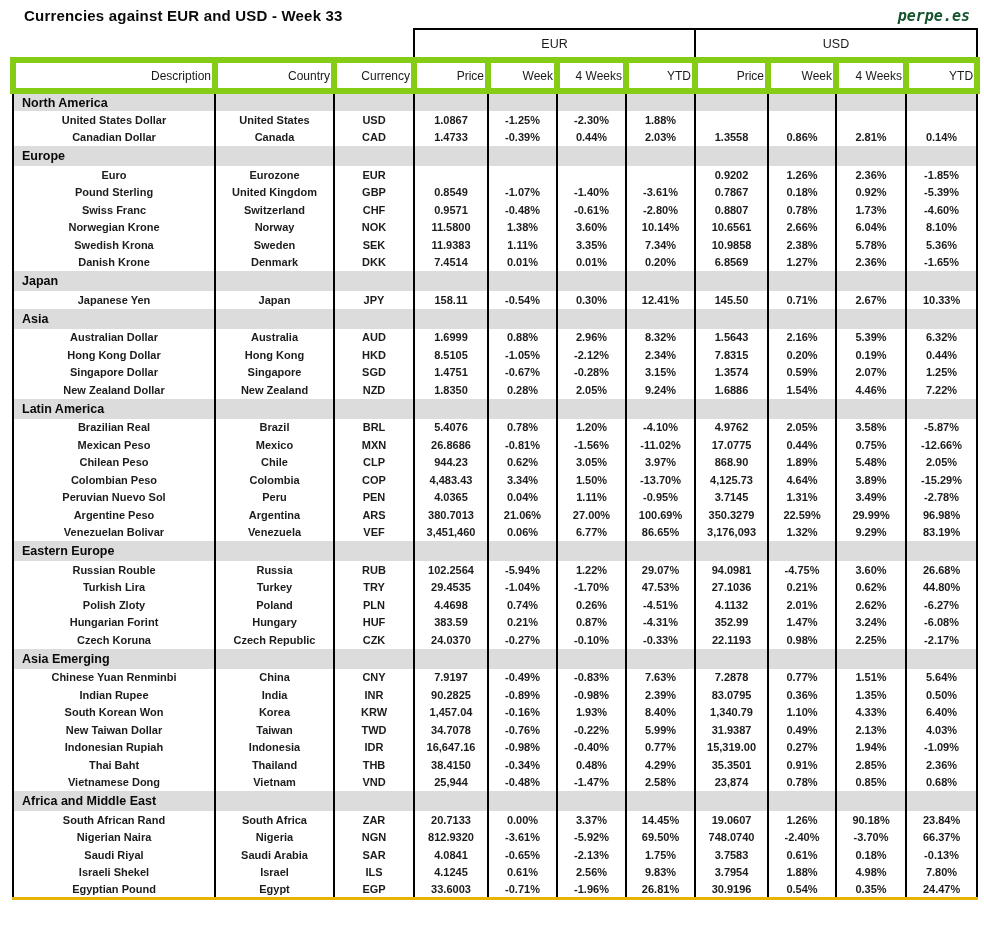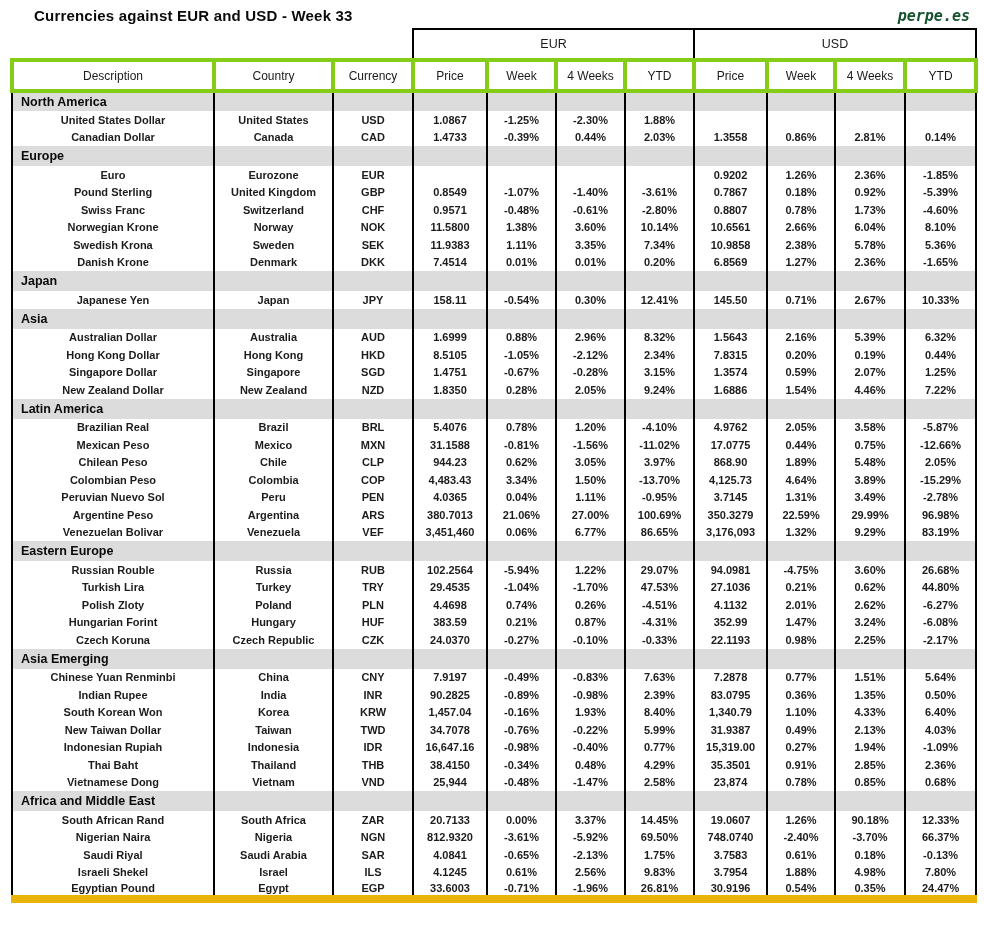--- a/index.html
+++ b/index.html
@@ -1,37 +1,37 @@
 <!DOCTYPE html>
 <html><head>
 <meta charset="utf-8">
 <style>
   html,body{margin:0;padding:0;background:#fff;}
   body{width:984px;height:940px;font-family:"Liberation Sans",sans-serif;color:#111;overflow:hidden;}
   .page{position:relative;width:984px;height:940px;}
-  .titlebar{display:flex;justify-content:space-between;align-items:flex-start;padding:7px 12px 5px 34px;height:28px;box-sizing:border-box;}
+  .titlebar{display:flex;justify-content:space-between;align-items:flex-start;padding:7px 12px 5px 24px;height:28px;box-sizing:border-box;}
   .title{font-size:15px;font-weight:bold;color:#0a0a0a;letter-spacing:.2px;}
   .brand{font-size:15px;font-weight:bold;font-style:italic;color:#14532d;font-family:"DejaVu Sans Mono",monospace;padding-right:2px;}
   table{border-collapse:collapse;table-layout:fixed;width:964px;margin-left:10px;}
   td,th{overflow:hidden;white-space:nowrap;box-sizing:border-box;}
   
   tr.grow{height:31px;}
   tr.grow td.nb{border:none;background:#fff;}
   tr.grow td.grp{border:2px solid #000;text-align:center;font-size:12.5px;color:#1a1a1a;}
   
   tr.hrow{height:31px;}
-  tr.hrow th{border:4px solid #84cc16;font-weight:normal;font-size:12px;color:#1a1a1a;text-align:center;background:#fff;}
+  tr.hrow th{border:6px solid #84cc16;font-weight:normal;font-size:12px;color:#1a1a1a;text-align:right;background:#fff;}
   
   tr.sec{height:20px;}
   tr.sec td{background:#dcdcdc;border-left:2px solid #000;border-right:2px solid #000;border-top:none;border-bottom:none;}
   td.secname{font-weight:bold;font-size:12.5px;color:#0a0a0a;text-align:left;padding-left:8px;}
   
   tbody tr.datarow{height:17.5px;font-weight:bold;}
   tbody tr.datarow td{border-left:2px solid #000;border-right:2px solid #000;border-top:none;border-bottom:none;text-align:center;font-size:11px;color:#1c1c1c;}
-  tbody tr:last-child td{border-bottom:8px solid #eab308;margin-left:40px;}
+  tbody tr:last-child td{border-bottom:3px solid #eab308;margin-left:40px;}
   td.p{color:#009051;}
   td.n{color:#ff4d4d;}
 </style>
 </head>
 <body>
 
 <div class="page">
   <div class="titlebar">
     <div class="title">Currencies against EUR and USD - Week 33</div>
     <div class="brand">perpe.es</div>
@@ -316,21 +316,21 @@
           <td class="n">-4.10%</td>
           <td>4.9762</td>
           <td class="p">2.05%</td>
           <td class="p">3.58%</td>
           <td class="n">-5.87%</td>
         </tr>
         <tr class="datarow">
           <td>Mexican Peso</td>
           <td>Mexico</td>
           <td>MXN</td>
-          <td>31.1588</td>
+          <td>26.8686</td>
           <td class="n">-0.81%</td>
           <td class="n">-1.56%</td>
           <td class="n">-11.02%</td>
           <td>17.0775</td>
           <td class="p">0.44%</td>
           <td class="p">0.75%</td>
           <td class="n">-12.66%</td>
         </tr>
         <tr class="datarow">
           <td>Chilean Peso</td>
@@ -596,21 +596,21 @@
           <td>South African Rand</td>
           <td>South Africa</td>
           <td>ZAR</td>
           <td>20.7133</td>
           <td class="n">0.00%</td>
           <td class="p">3.37%</td>
           <td class="p">14.45%</td>
           <td>19.0607</td>
           <td class="p">1.26%</td>
           <td class="p">90.18%</td>
-          <td class="p">12.33%</td>
+          <td class="p">23.84%</td>
         </tr>
         <tr class="datarow">
           <td>Nigerian Naira</td>
           <td>Nigeria</td>
           <td>NGN</td>
           <td>812.9320</td>
           <td class="n">-3.61%</td>
           <td class="n">-5.92%</td>
           <td class="p">69.50%</td>
           <td>748.0740</td>

